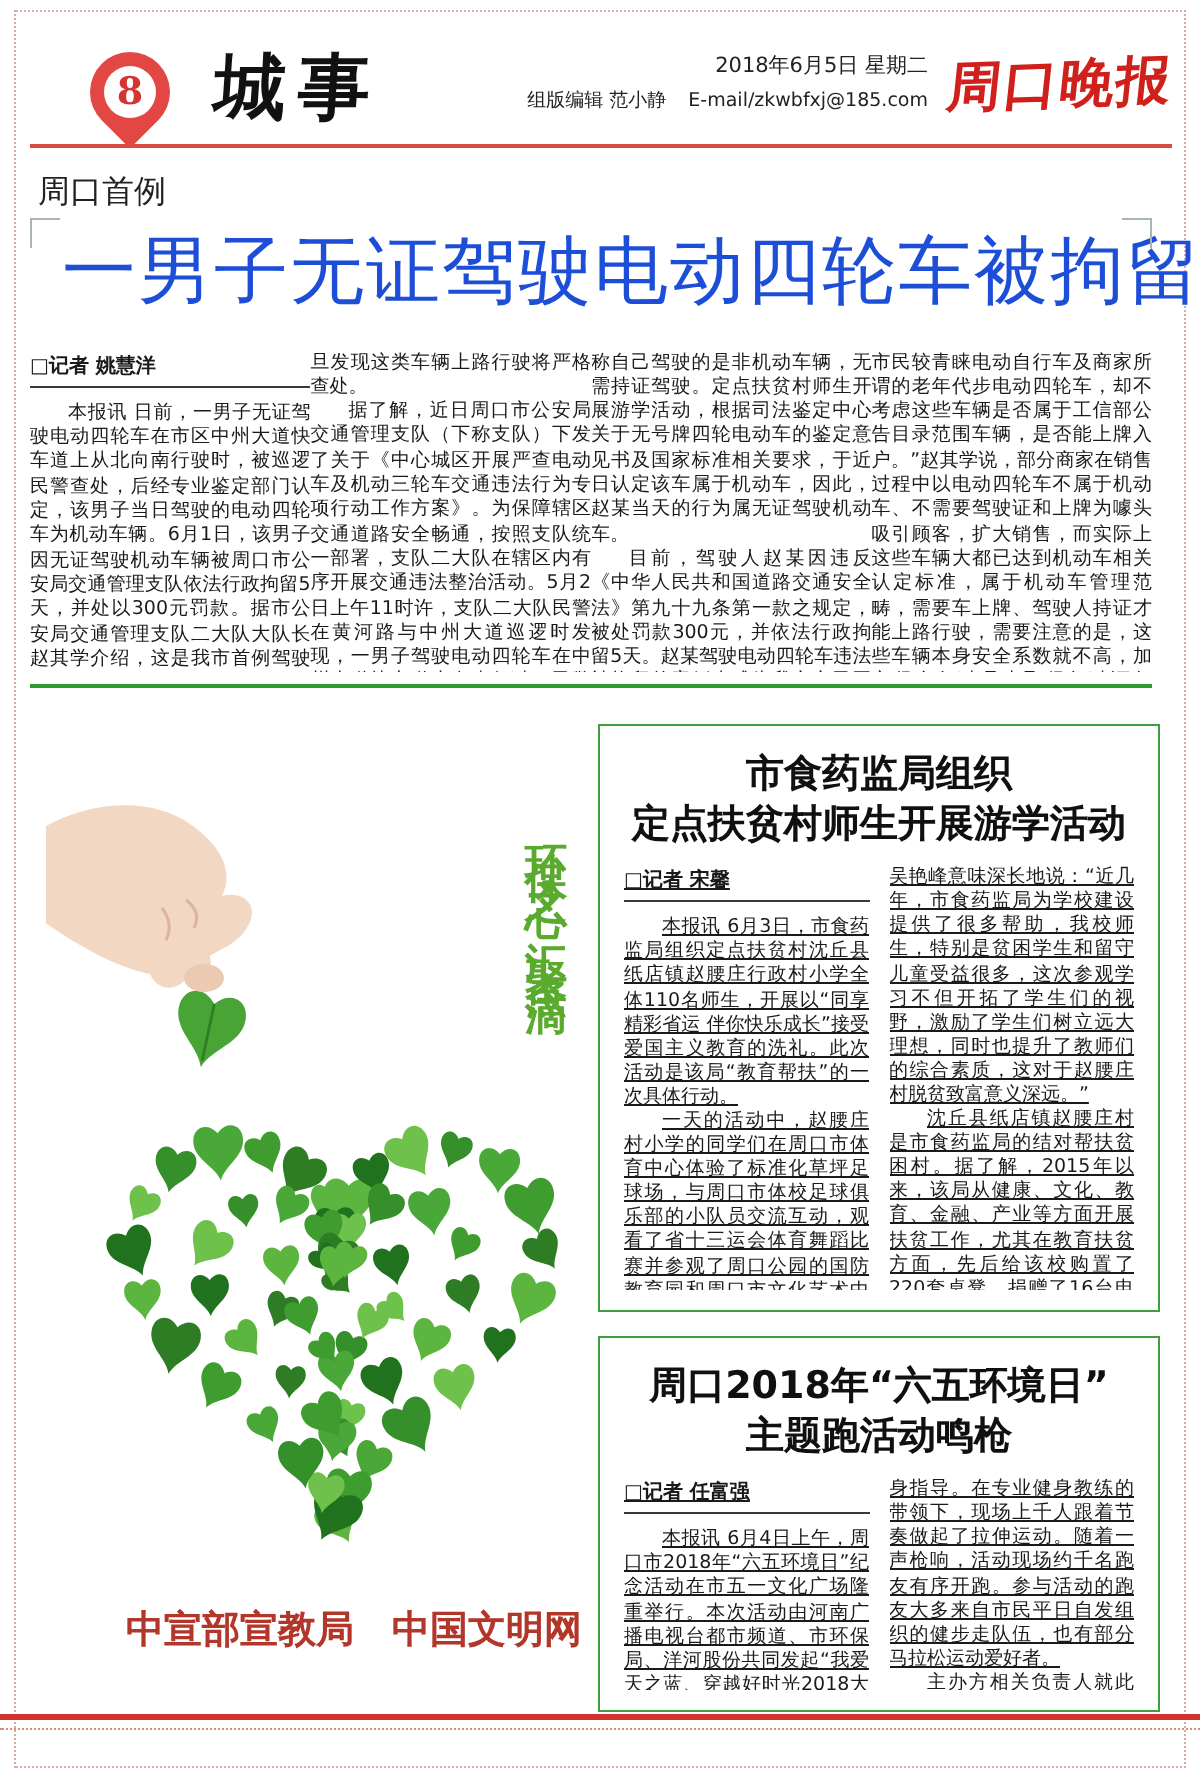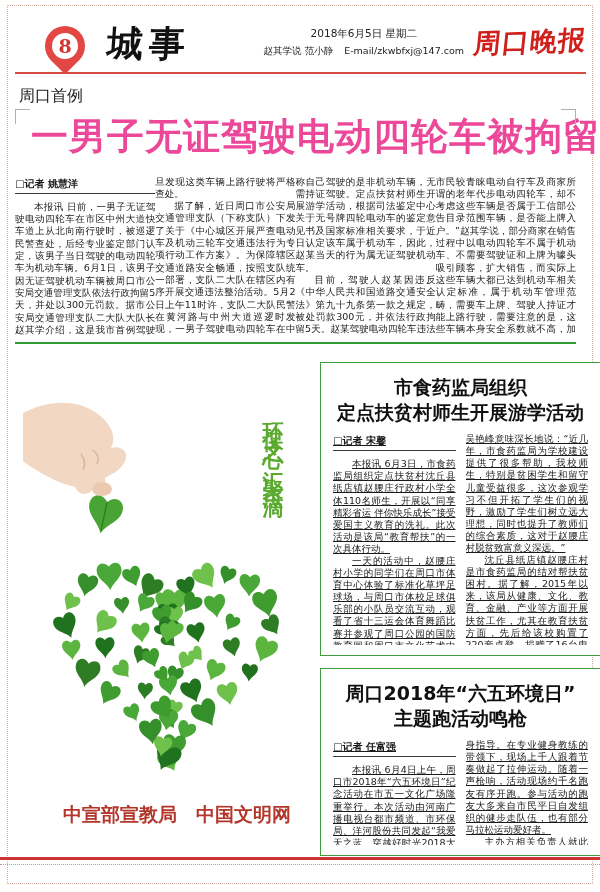--- a/index.html
+++ b/index.html
@@ -13,54 +13,54 @@
   .pin{position:absolute;left:30px;top:2px;width:40px;height:40px;background:#e24743;
        border-radius:50% 50% 50% 0;transform:rotate(-45deg);z-index:2;}
   .pin-tail{position:absolute;left:44px;top:34px;width:10px;height:14px;background:#e24743;
        clip-path:polygon(0 0,100% 0,50% 100%);z-index:1;}
   .pin-inner{position:absolute;left:7px;top:7px;width:26px;height:26px;background:#fff;border-radius:50%;
        transform:rotate(45deg);display:flex;align-items:center;justify-content:center;}
   .pin-num{font-family:"DejaVu Serif","Liberation Serif",serif;font-size:19px;font-weight:bold;color:#d43530;}
   .section-title{position:absolute;left:92px;top:-4px;font-family:"DejaVu Serif","Liberation Serif",serif;
        font-size:36px;font-weight:bold;color:#111;transform:skewX(-4deg);letter-spacing:6px;}
   .header-right{position:absolute;right:0;top:0;display:flex;align-items:center;gap:10px;}
-  .pub-info{text-align:center;line-height:1.7;}
+  .pub-info{text-align:right;line-height:1.7;}
   .pub-date{font-size:10.5px;color:#222;}
   .pub-editor{font-size:9.5px;color:#222;}
   .pub-editor .email{margin-left:8px;}
   .masthead{font-family:"DejaVu Serif","Liberation Serif",serif;font-size:27px;font-weight:bold;
        color:#d0201c;transform:skewX(-8deg) rotate(-2deg);letter-spacing:1px;}
 
   
   .lead{position:absolute;left:15px;right:24px;top:86px;}
   .kicker{font-size:16px;color:#222;margin:0 0 2px 4px;}
   .headline-wrap{position:relative;padding:6px 16px 8px;}
   .headline-wrap::before,.headline-wrap::after{content:"";position:absolute;top:0;width:14px;height:14px;}
   .headline-wrap::before{left:0;border-top:1px solid #a8b8a8;border-left:1px solid #a8b8a8;}
   .headline-wrap::after{right:0;border-top:1px solid #a8b8a8;border-right:1px solid #a8b8a8;}
-  .headline{text-align:right;font-family:"DejaVu Serif","Liberation Serif",serif;font-weight:bold;
-       font-size:37px;line-height:1.15;color:#ec4899;letter-spacing:1px;white-space:nowrap;}
+  .headline{text-align:right;font-family:"DejaVu Serif","Liberation Serif",serif;font-weight:normal;
+       font-size:37px;line-height:1.15;color:#1d4ed8;letter-spacing:1px;white-space:nowrap;}
   .lead-cols{display:flex;gap:0;margin-top:10px;height:160px;overflow:hidden;
        padding-bottom:6px;border-bottom:2px solid #2e9b33;}
   .col{flex:1 1 0;font-size:9.5px;line-height:12.3px;text-align:justify;overflow:hidden;}
   .byline{font-weight:bold;font-size:10px;border-bottom:1px solid #3a3a3a;padding-bottom:3px;
        margin:2px 0 7px 0;}
   .col p,.bodytext p{margin:0;text-indent:2em;}
   .col p.cont,.bodytext p.cont{text-indent:0;}
 
   
   .ad{position:absolute;left:15px;top:360px;width:288px;height:494px;background:#fff;}
   .hand{position:absolute;left:8px;top:28px;width:150px;height:170px;}
   .slogan{position:absolute;right:16px;top:46px;writing-mode:vertical-rl;font-size:21px;font-weight:bold;
        color:#5aaa2e;letter-spacing:8px;}
   .leaf-heart{position:absolute;left:36px;top:188px;width:235px;height:252px;}
   .ad-credit{position:absolute;right:12px;bottom:26px;font-size:19px;font-weight:bold;color:#b3362b;}
 
   
-  .box{position:absolute;left:320px;width:281px;border:1px solid #3f9f3f;background:#fff;
+  .box{position:absolute;left:299px;width:281px;border:1px solid #3f9f3f;background:#fff;
        box-sizing:border-box;padding:10px 12px;display:flex;flex-direction:column;}
   .box1{top:362px;height:294px;}
   .box2{top:668px;height:188px;}
   .box-title{text-align:center;font-weight:bold;color:#101010;font-size:19px;line-height:1.32;margin:2px 0 6px;}
   .box2 .box-title{font-size:19px;}
   .box-cols{display:flex;gap:10px;flex:1 1 auto;overflow:hidden;margin-top:2px;}
   .box-cols .col{font-size:9.5px;line-height:12.1px;text-decoration:underline;}
 
   
   .bottom-rule{position:absolute;left:0;right:0;top:857px;height:4px;
@@ -77,22 +77,22 @@
     <div class="pin">
       <div class="pin-inner">
         <span class="pin-num">8</span>
       </div>
     </div>
     <div class="section-title">城事</div>
     <div class="header-right">
       <div class="pub-info">
         <div class="pub-date">2018年6月5日 星期二</div>
         <div class="pub-editor">
-          <span>赵其学说 范小静</span>
-          <span class="email">E-mail/zkwbfxj@147.com</span>
+          <span>组版编辑 范小静</span>
+          <span class="email">E-mail/zkwbfxj@185.com</span>
         </div>
       </div>
       <div class="masthead">周口晚报</div>
     </div>
   </div>
 
   <div class="lead">
     <div class="kicker">周口首例</div>
     <div class="headline-wrap">
       <div class="headline">一男子无证驾驶电动四轮车被拘留</div>

